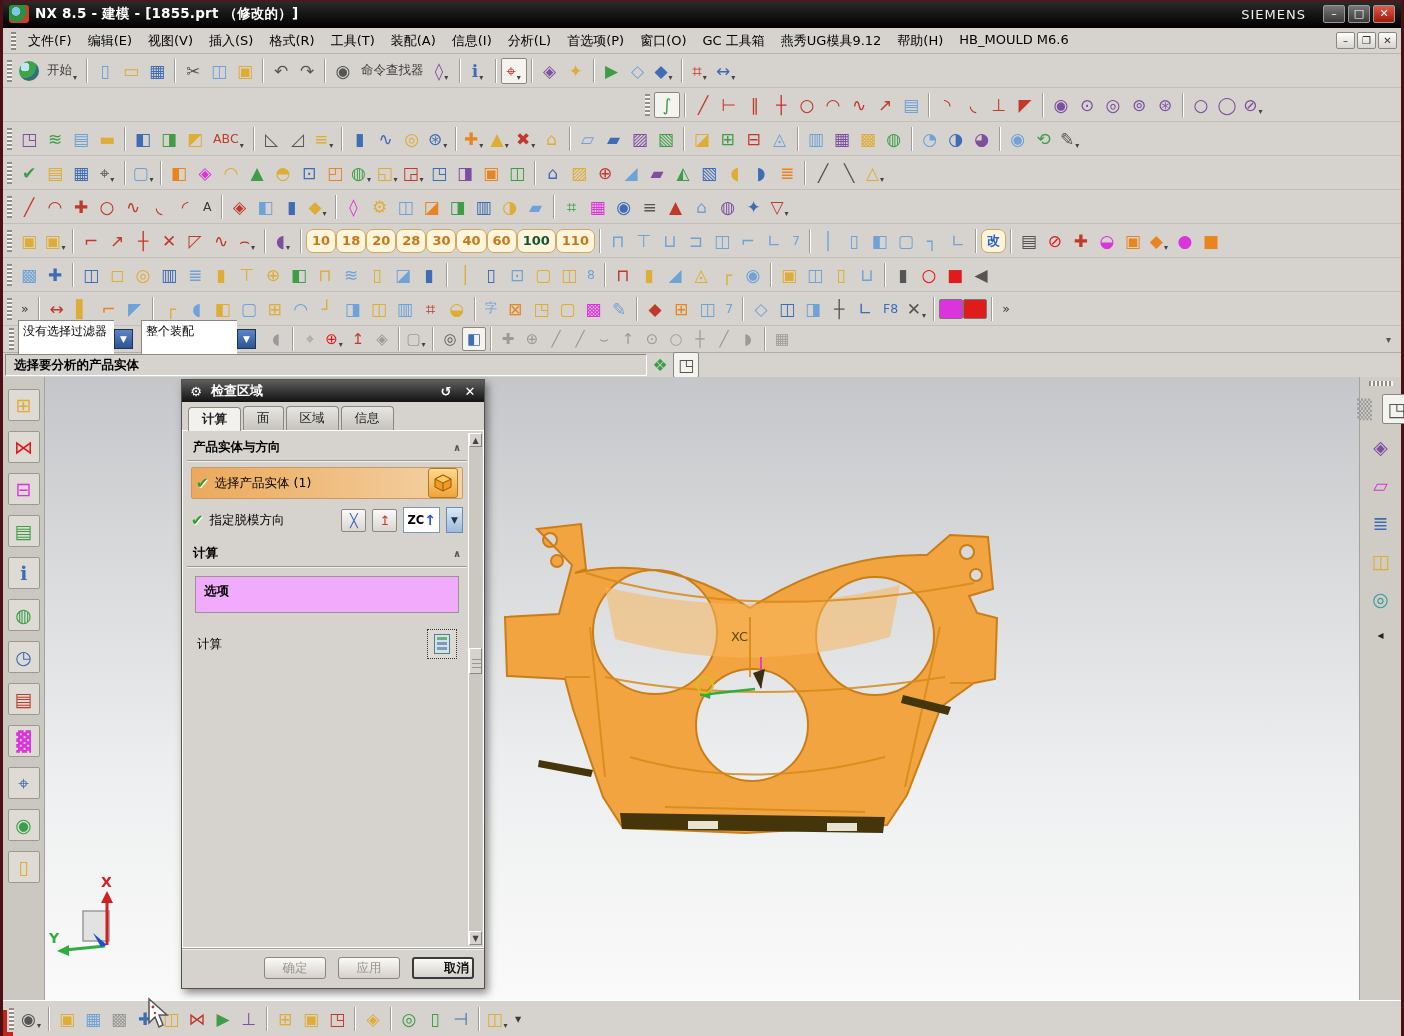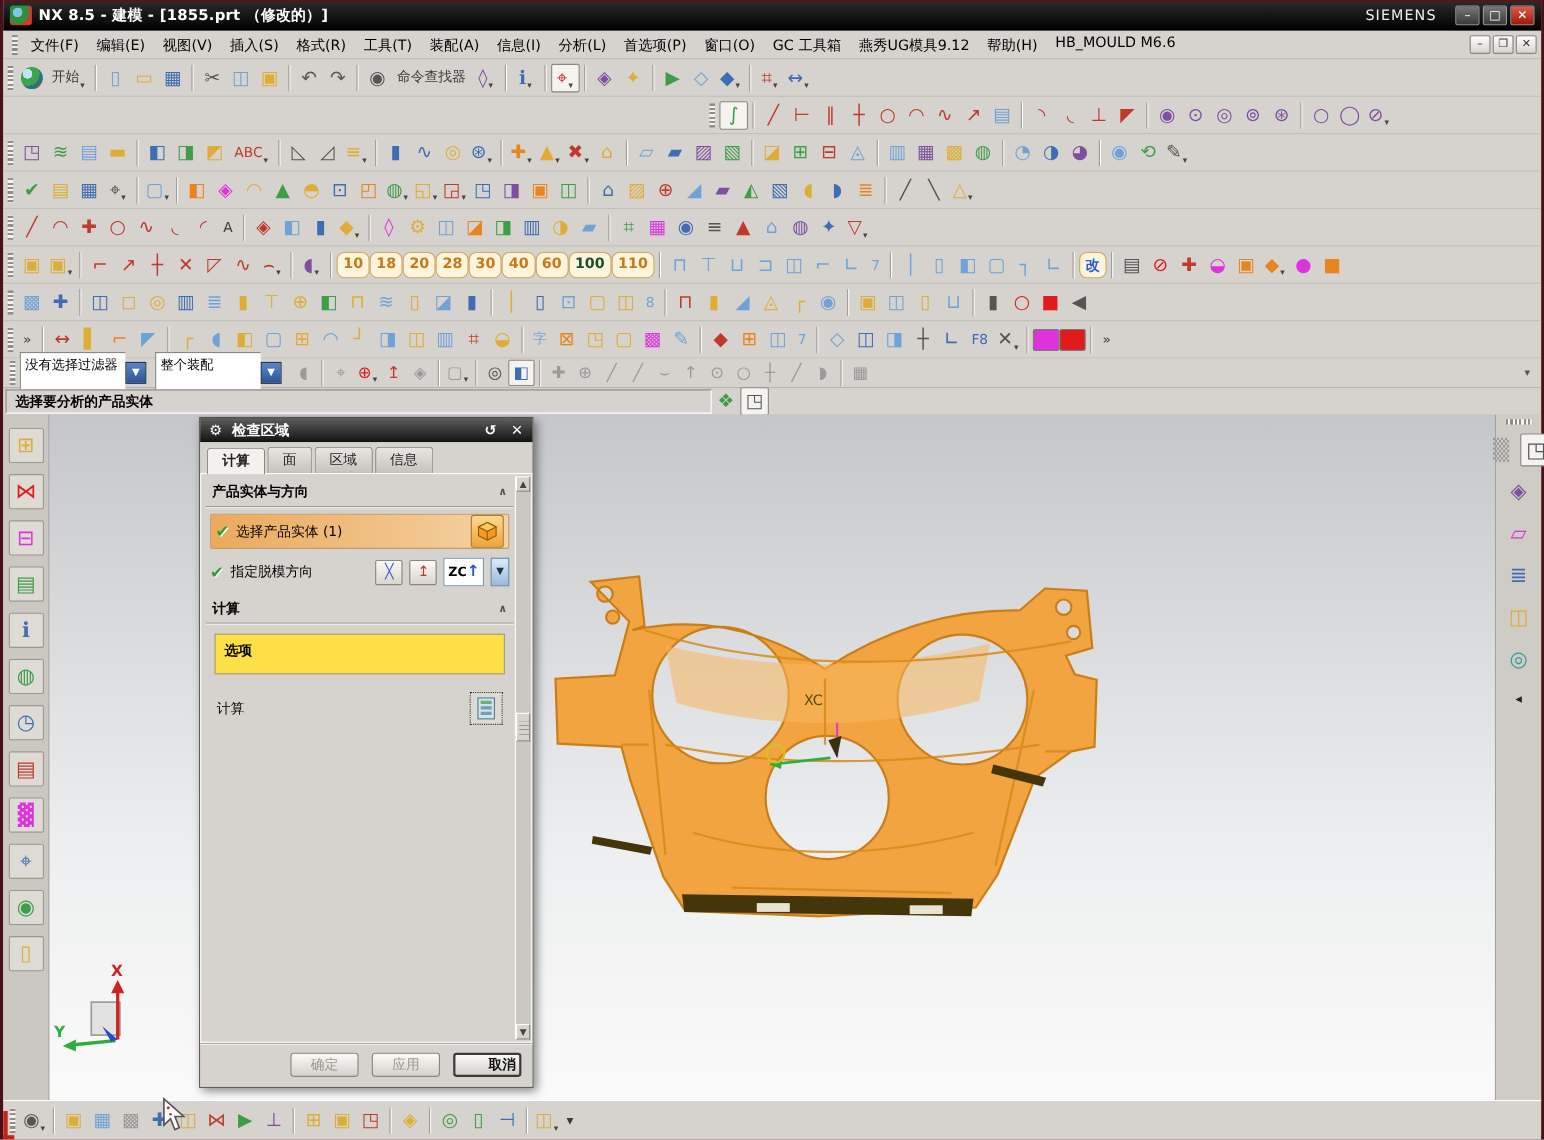--- a/index.html
+++ b/index.html
@@ -107,21 +107,21 @@
   .cube-btn { width:30px; height:30px; border:1px solid #a97b2c; border-radius:3px;
               background:linear-gradient(#ffd88e,#f2a councill? ); }
   .cube-btn { background:linear-gradient(#ffd88e,#f0a43a); display:flex; align-items:center; justify-content:center; }
   .mini-btn { width:25px; height:23px; border:1px solid #8a877f; background:linear-gradient(#fbfaf8,#d9d6d0);
               display:flex; align-items:center; justify-content:center; font-size:13px; border-radius:2px; }
   .zcbox { display:flex; align-items:center; border:1px solid #7a9aae; background:#fff; height:26px; padding:0 3px;
            font-size:11.5px; font-weight:bold; }
   .zcbox .up { color:#2a4fd0; font-size:14px; }
   .zcdd { width:17px; height:26px; background:linear-gradient(#dce9f8,#9db9dd); border:1px solid #6c8cb0;
           display:flex; align-items:center; justify-content:center; color:#234; font-size:9px; }
-  .gbox { margin:8px 8px 6px 8px; border:1px solid #9a968f; background:#fde047; padding:6px 8px 8px 8px; }
+  .gbox { margin:8px 8px 6px 8px; border:1px solid #9a968f; background:#f0abfc; padding:6px 8px 8px 8px; }
   .gbox .gt { font-weight:bold; font-size:12.5px; margin-bottom:4px; }
   .radio { display:flex; align-items:center; gap:7px; height:19px; font-size:12.5px; }
   .rdot { width:13px; height:13px; border-radius:50%; border:1px solid #6f6c66; background:radial-gradient(#fff,#dcd9d3); position:relative; }
   .rdot.on::after { content:""; position:absolute; left:3px; top:3px; width:5px; height:5px; border-radius:50%; background:#0b58c4; }
   .calcrow { display:flex; align-items:center; justify-content:space-between; margin:16px 10px 0 10px; font-size:12.5px; }
   .calc-btn { width:30px; height:30px; border:1px dotted #333; background:#dddad4; display:flex; align-items:center; justify-content:center; }
   .calc-face { width:16px; height:20px; background:#cfe3ea; border:1px solid #5a7d8a; display:flex; flex-direction:column; gap:2px; padding:2px; }
   .calc-face i { display:block; height:3px; background:#6fae74; }
   .calc-face i + i { background:#7d9bb5; }
   .dscroll { position:absolute; right:1px; top:2px; bottom:2px; width:14px; background:#cbc8c2; border-left:1px solid #fff; }

